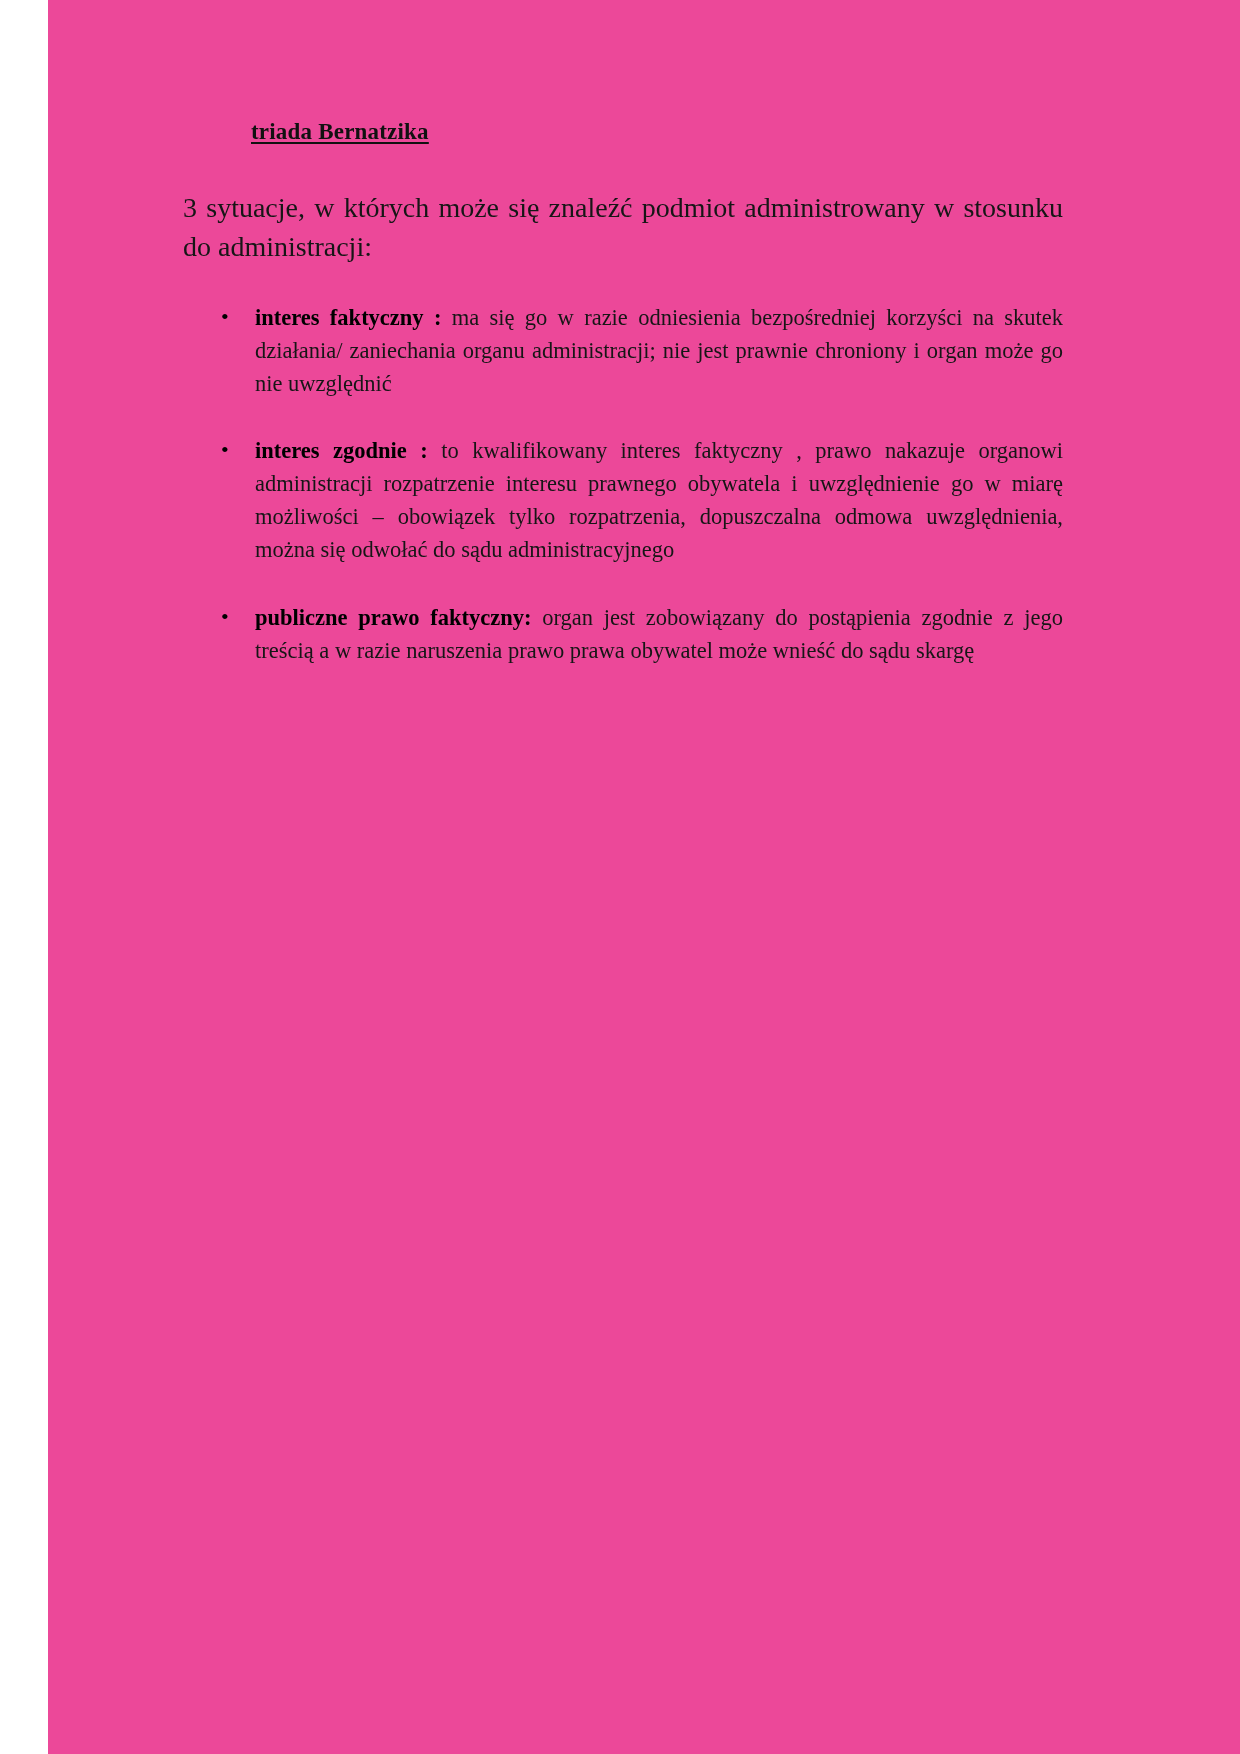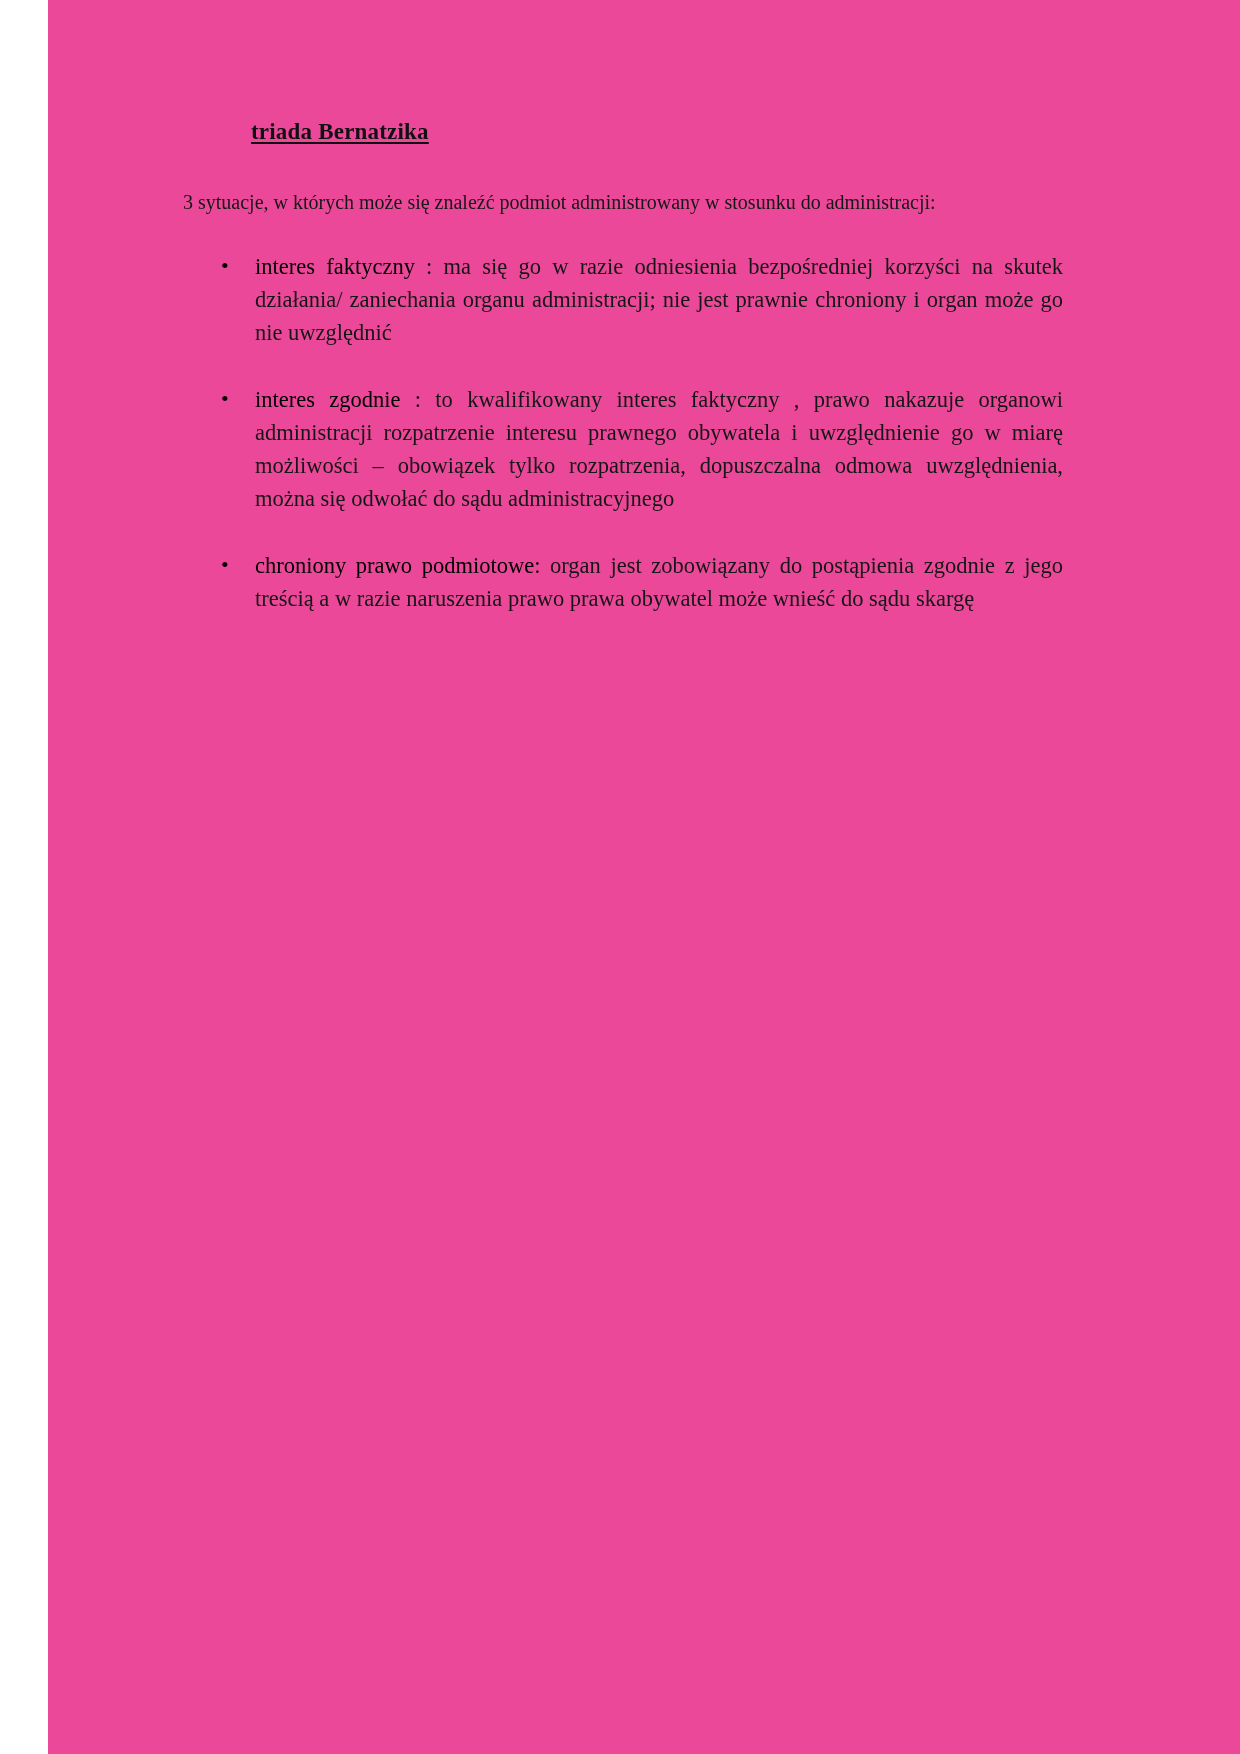--- a/index.html
+++ b/index.html
@@ -33,21 +33,21 @@
     letter-spacing: 0.2px;
     text-decoration: underline;
     text-underline-offset: 3px;
     margin: 0 0 0 68px;
     padding: 0;
     line-height: 1.2;
     color: #111111;
   }
   .intro {
     margin: 42px 0 0 0;
-    font-size: 20px;
+    font-size: 28px;
     line-height: 1.42;
     text-align: justify;
     text-justify: inter-word;
     color: #161616;
   }
   .bullet-list {
     list-style: none;
     margin: 34px 0 0 0;
     padding: 0;
   }
@@ -66,21 +66,21 @@
   }
   .bullet-marker {
     position: absolute;
     left: 38px;
     top: 0;
     font-size: 22px;
     line-height: 1.47;
     color: #000000;
   }
   .lead {
-    font-weight: normal;
+    font-weight: bold;
     color: #000000;
   }
   .rest {
     font-weight: normal;
   }
   
   .doc-body {
     text-rendering: optimizeLegibility;
   }
 </style>
@@ -101,18 +101,18 @@
         <span class="lead">interes faktyczny :</span><span class="rest"> ma się go w razie odniesienia bezpośredniej korzyści na skutek działania/ zaniechania organu administracji; nie jest prawnie chroniony i organ może go nie uwzględnić</span>
       </li>
 
       <li class="bullet-item">
         <span class="bullet-marker">•</span>
         <span class="lead">interes zgodnie :</span><span class="rest"> to kwalifikowany interes faktyczny , prawo nakazuje organowi administracji rozpatrzenie interesu prawnego obywatela i uwzględnienie go w miarę możliwości –  obowiązek tylko rozpatrzenia, dopuszczalna odmowa uwzględnienia, można się odwołać do sądu administracyjnego</span>
       </li>
 
       <li class="bullet-item">
         <span class="bullet-marker">•</span>
-        <span class="lead">chroniony prawo podmiotowe:</span><span class="rest"> organ jest zobowiązany do postąpienia zgodnie z jego treścią a w razie naruszenia prawo prawa obywatel może wnieść do sądu skargę</span>
+        <span class="lead">publiczne prawo faktyczny:</span><span class="rest"> organ jest zobowiązany do postąpienia zgodnie z jego treścią a w razie naruszenia prawo prawa obywatel może wnieść do sądu skargę</span>
       </li>
 
     </ul>
   </div>
 </div>
 
 </body></html>

